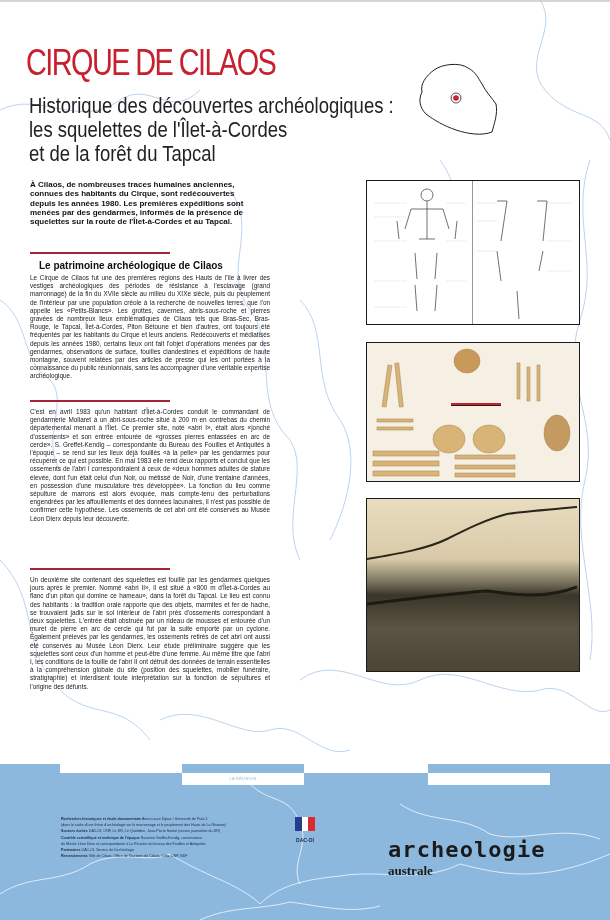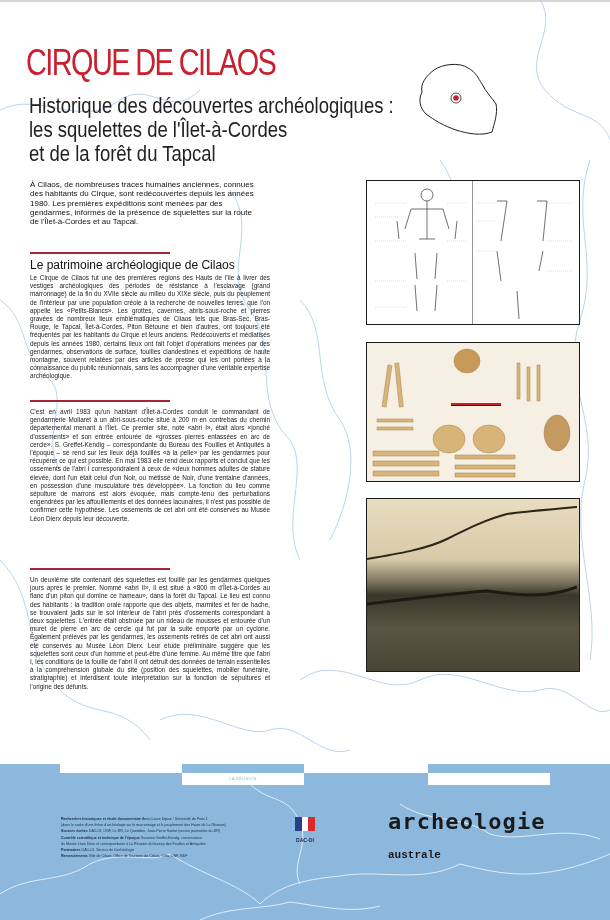--- a/index.html
+++ b/index.html
@@ -3,44 +3,44 @@
 <meta charset="utf-8">
 <style>
   html,body{margin:0;padding:0;}
   body{width:610px;height:920px;position:relative;overflow:hidden;background:#ffffff;font-family:"Liberation Sans",sans-serif;color:#1a1a1a;}
   .topline{position:absolute;left:0;top:0;width:610px;height:2px;background:#d6d6d6;}
   .contours{position:absolute;left:0;top:0;width:610px;height:920px;pointer-events:none;}
   .title{position:absolute;left:26px;top:42px;font-family:"Liberation Sans",sans-serif;font-size:37px;color:#c8202f;letter-spacing:-2px;transform:scaleX(0.78);transform-origin:left top;white-space:nowrap;font-weight:normal;}
   .subtitle{position:absolute;left:29px;top:94px;font-size:22px;line-height:24px;color:#222;transform:scaleX(0.84);transform-origin:left top;white-space:nowrap;}
   .subtitle div{display:block;}
   .island{position:absolute;left:412px;top:58px;width:92px;height:84px;}
-  .intro{position:absolute;left:30px;top:180px;width:232px;font-size:8px;line-height:9.3px;font-weight:normal;color:#111;}
+  .intro{position:absolute;left:30px;top:180px;width:232px;font-size:8px;line-height:9.3px;font-weight:bold;color:#111;}
   .section{position:absolute;left:30px;width:240px;}
   .rule{width:140px;height:2px;background:#a32636;margin-bottom:6px;}
-  .section h2{margin:0 0 3px 0;font-size:12px;line-height:11px;font-weight:normal;color:#111;}
+  .section h2{margin:0 0 3px 9px;font-size:10px;line-height:11px;font-weight:bold;color:#111;}
   .section p{margin:0;font-size:6.4px;line-height:8.2px;color:#222;text-align:justify;}
   .figure{position:absolute;border:1.5px solid #1a1a1a;background:#fff;}
   .fig-cap{position:absolute;font-size:3px;line-height:3.6px;text-align:right;color:#333;width:55px;}
   .drawing{left:366px;top:180px;width:212px;height:143px;}
   .drawing .mid{position:absolute;left:105px;top:0;width:1px;height:100%;background:#999;}
   .bones{left:366px;top:342px;width:212px;height:138px;background:#f5efe4;}
   .cave{left:366px;top:498px;width:212px;height:172px;background:linear-gradient(180deg,#e9dcc0 0%,#d8caa8 35%,#7c7560 48%,#3a3628 56%,#5a5444 75%,#4b4536 100%);}
   .side-text{position:absolute;left:4px;top:705px;transform:rotate(-90deg);transform-origin:left top;font-size:4px;color:#7fa3cf;white-space:nowrap;}
   .footer{position:absolute;left:0;top:764px;width:610px;height:156px;background:#8db8de;}
   .tab{position:absolute;height:12px;background:#fff;}
   .tab-label{font-size:4px;color:#8db8de;text-align:center;line-height:12px;letter-spacing:.3px;}
   .credits{position:absolute;left:61px;top:816px;width:225px;font-size:3.6px;line-height:6.2px;color:#1b2a44;}
   .credits b{font-weight:bold;}
   .logo-dac{position:absolute;left:292px;top:817px;width:26px;}
   .flag{width:20px;height:14px;display:flex;margin:0 auto;}
   .flag span{flex:1;}
   .dac-label{font-size:5px;text-align:center;color:#1b2a44;margin-top:6px;font-weight:bold;}
-  .brand{position:absolute;left:388px;top:811px;color:#1a1a1a;}
+  .brand{position:absolute;left:388px;top:839px;color:#1a1a1a;}
   .brand-main{font-family:"DejaVu Sans Mono",monospace;font-size:21px;font-weight:bold;letter-spacing:1px;line-height:22px;transform:scaleX(1.05);transform-origin:left top;}
-  .brand-sub{font-family:Liberation Mono, monospace;font-size:11px;font-weight:bold;line-height:12px;margin-top:16px;}
+  .brand-sub{font-family:Liberation Serif, serif;font-size:13px;font-weight:bold;line-height:12px;margin-top:4px;}
 </style>
 </head>
 <body>
 
 <div class="topline"></div>
 
 <svg class="contours" viewBox="0 0 610 920" preserveAspectRatio="none">
   <g fill="none" stroke="#a9c8e8" stroke-width="0.8">
     <path d="M540 0 C560 30 520 60 545 90 C570 120 600 110 610 140"></path>
     <path d="M0 110 C40 90 80 130 120 100 C150 80 170 120 200 90"></path>

